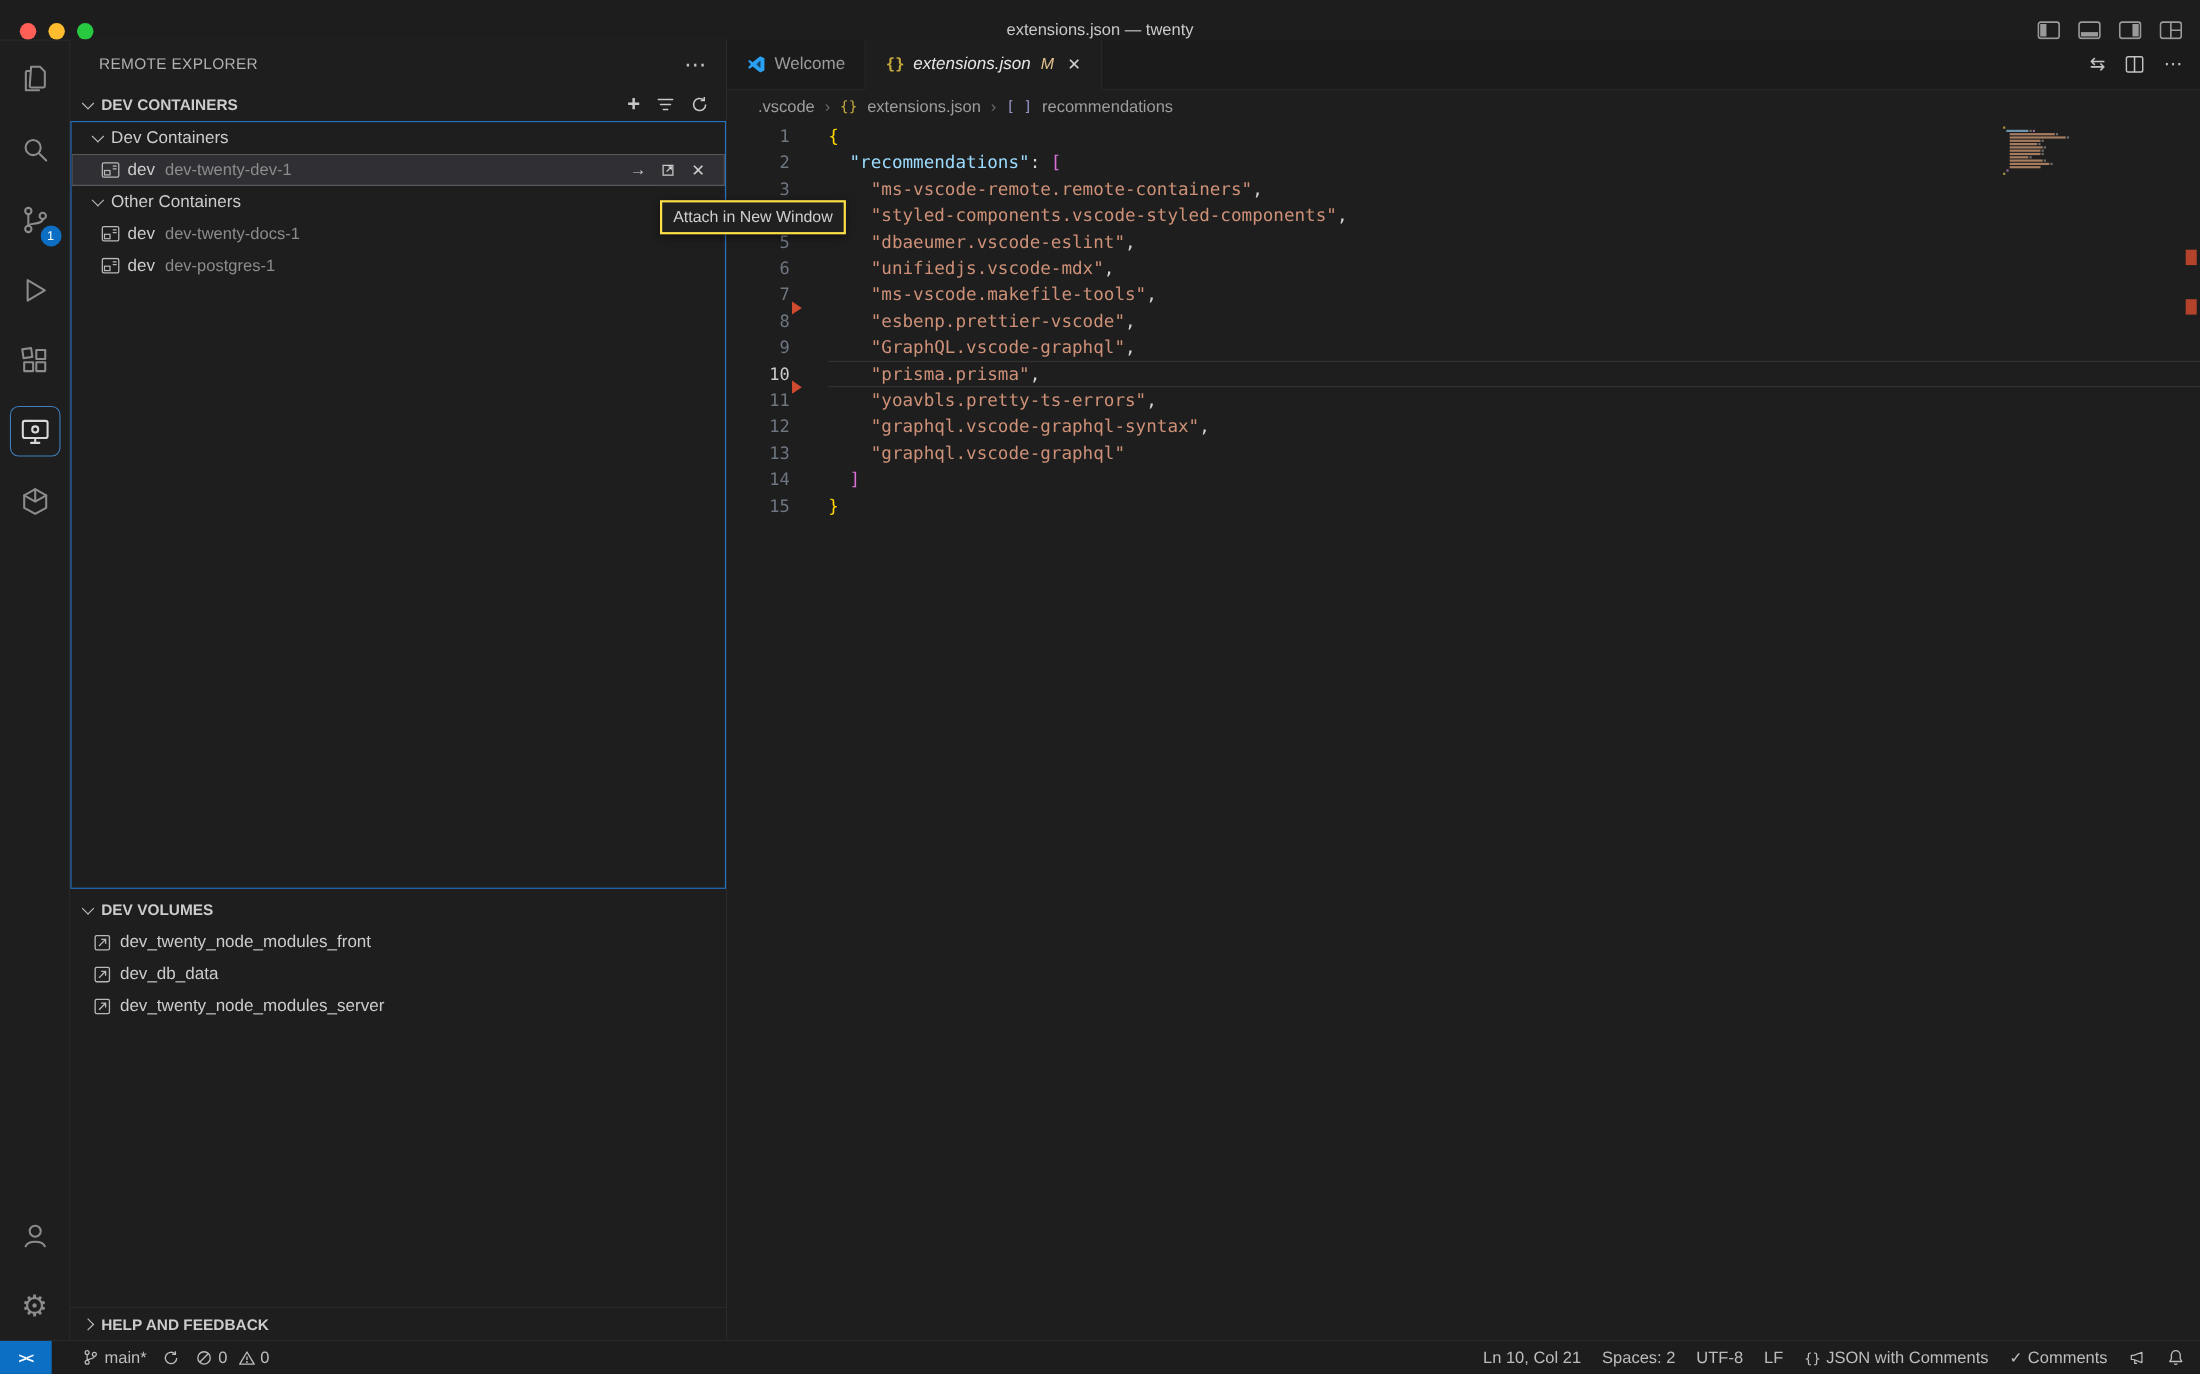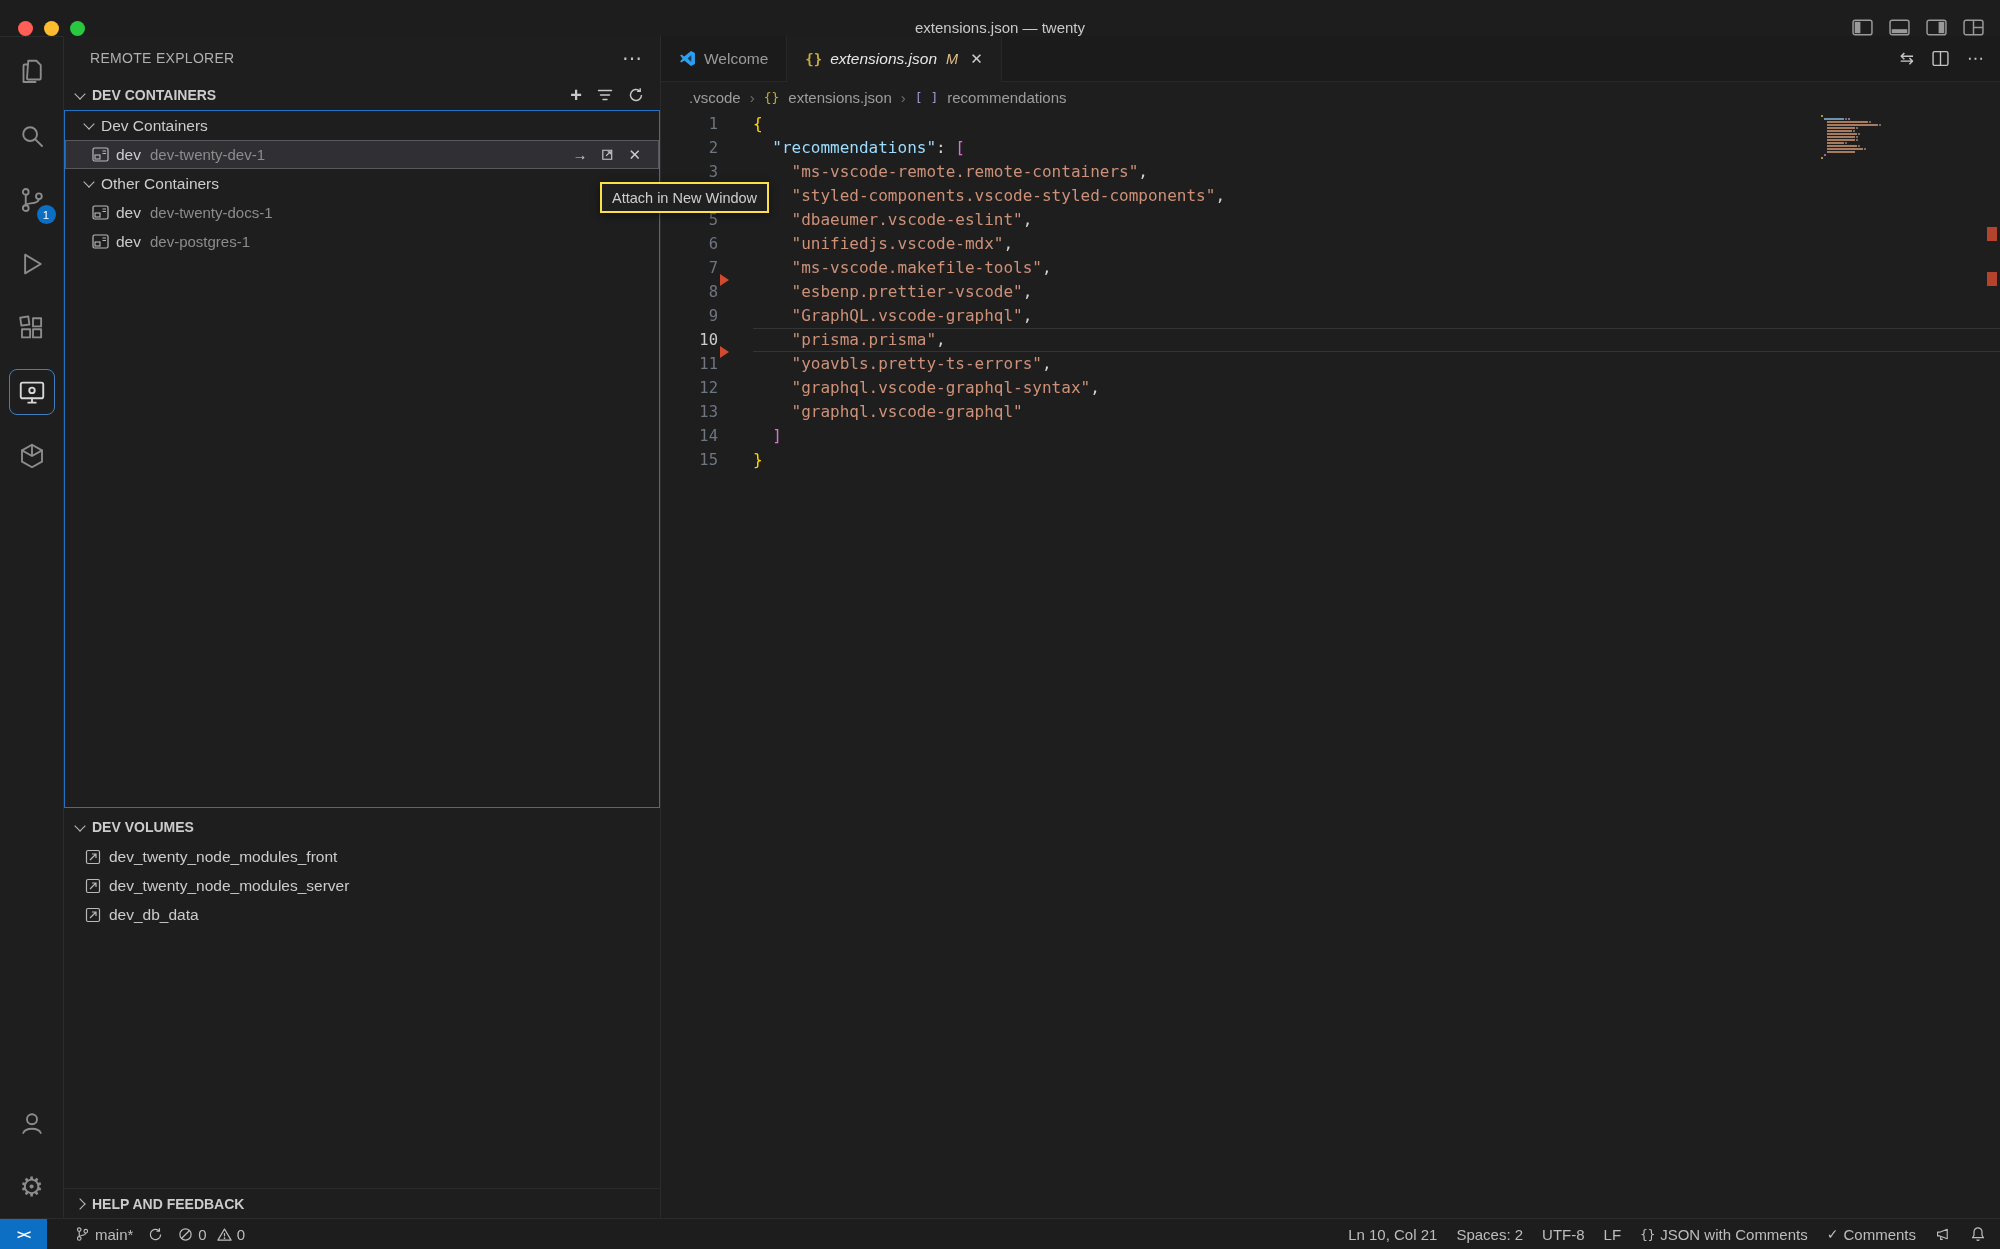--- a/index.html
+++ b/index.html
@@ -313,30 +313,30 @@
             </span>
             <span class="iname">dev_twenty_node_modules_front</span>
           </div>
           <div class="trow vol">
             <span class="ticon">
               <svg width="16" height="16" viewBox="0 0 16 16">
                 <rect x="1.5" y="1.5" width="13" height="13" rx="1.5" fill="none" stroke="#b9b9b9" stroke-width="1.2"></rect>
                 <path d="M5 11l6-6M7 5h4v4" fill="none" stroke="#b9b9b9" stroke-width="1.2"></path>
               </svg>
             </span>
-            <span class="iname">dev_twenty_node_modules_server</span>
+            <span class="iname">dev_db_data</span>
           </div>
           <div class="trow vol">
             <span class="ticon">
               <svg width="16" height="16" viewBox="0 0 16 16">
                 <rect x="1.5" y="1.5" width="13" height="13" rx="1.5" fill="none" stroke="#b9b9b9" stroke-width="1.2"></rect>
                 <path d="M5 11l6-6M7 5h4v4" fill="none" stroke="#b9b9b9" stroke-width="1.2"></path>
               </svg>
             </span>
-            <span class="iname">dev_db_data</span>
+            <span class="iname">dev_twenty_node_modules_server</span>
           </div>
         </div>
 
       <div class="section-header help-header">
         <span class="chev right"></span>
         <span class="glabel">HELP AND FEEDBACK</span>
       </div>
     </aside>
 
     <section id="editor">

